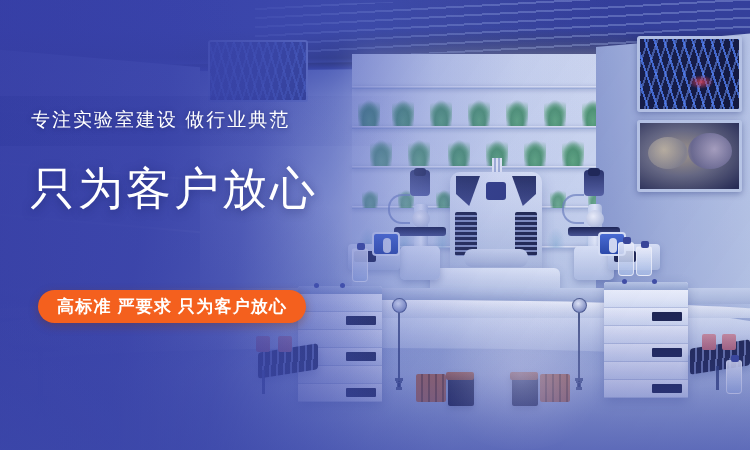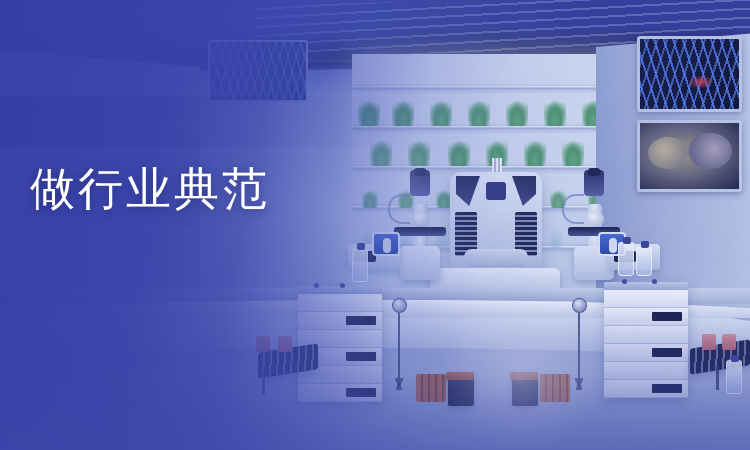--- a/index.html
+++ b/index.html
@@ -592,19 +592,21 @@
     <div class="glow" style="left:330px;top:120px;width:120px;height:110px;opacity:.35"></div>
   </div>
 
   <div class="tint-global"></div>
   <div class="tint-violet"></div>
   <div class="tint-diagonal"></div>
   <div class="band-soft"></div>
   <div class="tint-bottom"></div>
 
   <div class="content">
-
-    <div class="headline-1">做行业典范</div>
-
-
+    <div class="subtitle">专注实验室建设 做行业典范</div>
+
+    <div class="headline-1">只为客户放心</div>
+
+
+    <div class="cta-badge">高标准 严要求 只为客户放心</div>
   </div>
 
 </div>
 
 </body></html>

